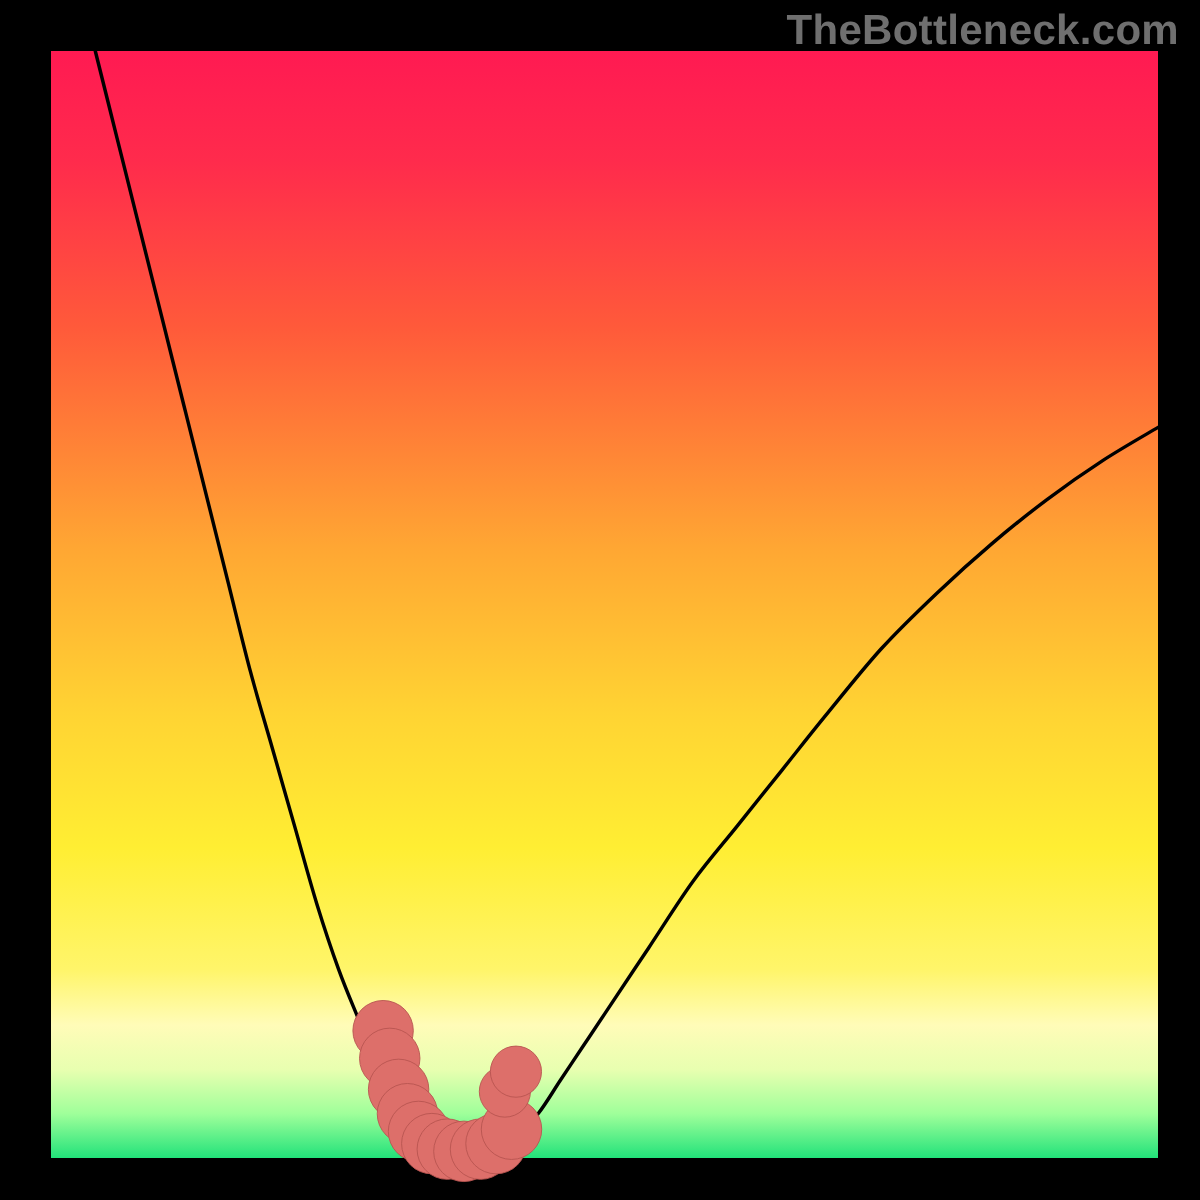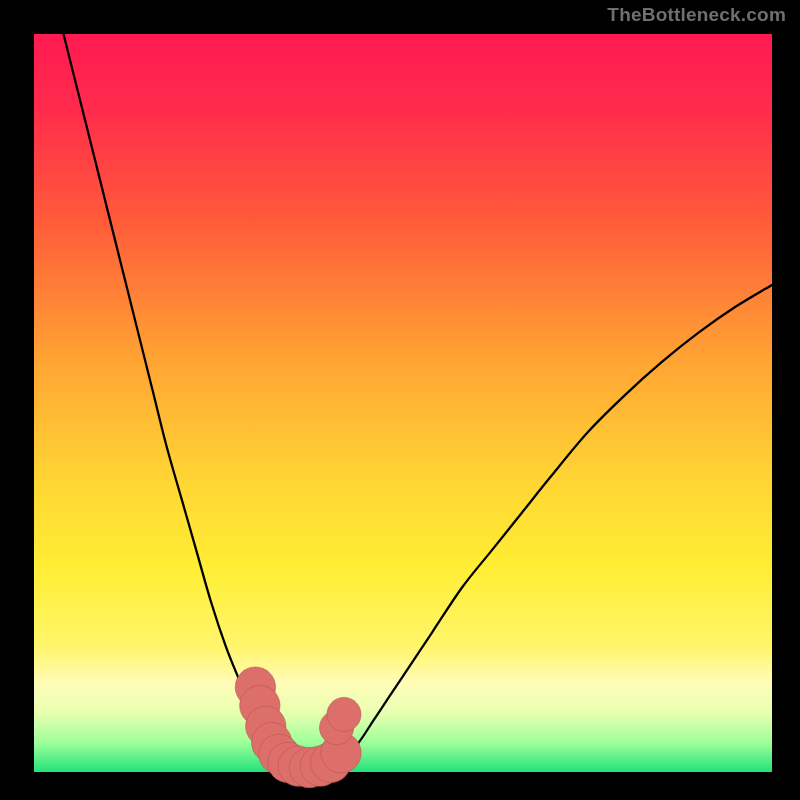--- a/index.html
+++ b/index.html
@@ -17,21 +17,21 @@
     left: 0;
     width: 800px;
     height: 800px;
     background: #000;
   }
   .watermark {
     position: absolute;
     top: 4px;
     right: 14px;
     color: #6f6f6f;
-    font-size: 19px;
+    font-size: 28px;
     font-weight: 600;
     letter-spacing: 0.2px;
     font-family: Arial, Helvetica, sans-serif;
     user-select: none;
   }
   .plot-svg {
     position: absolute;
     top: 0;
     left: 0;
   }

